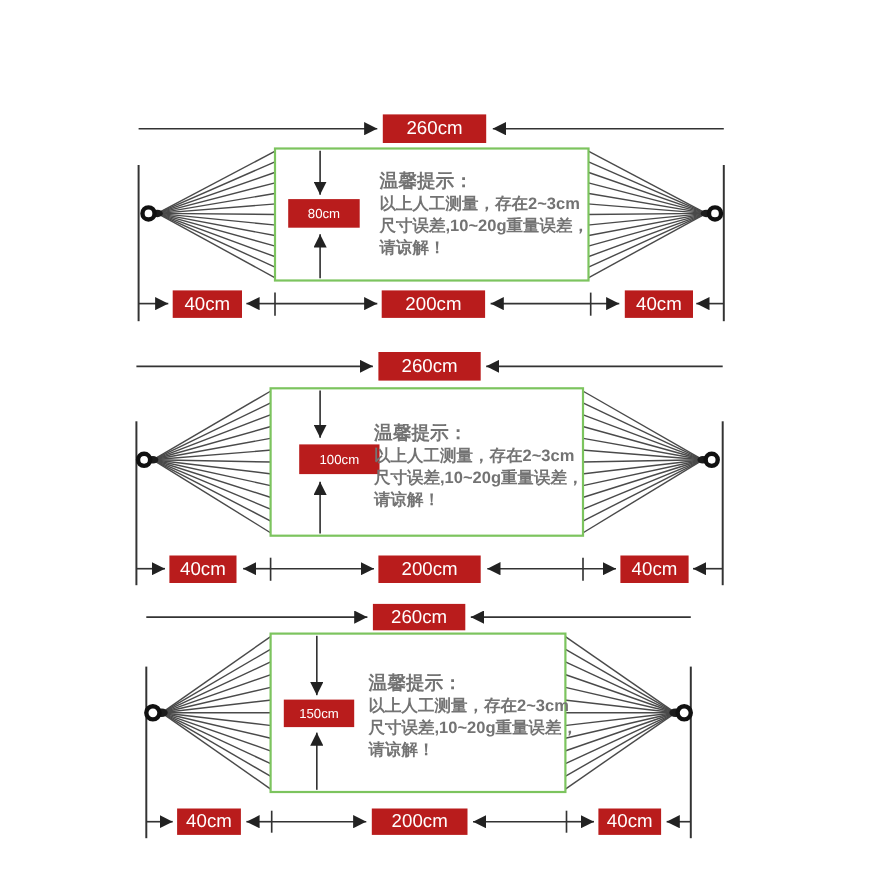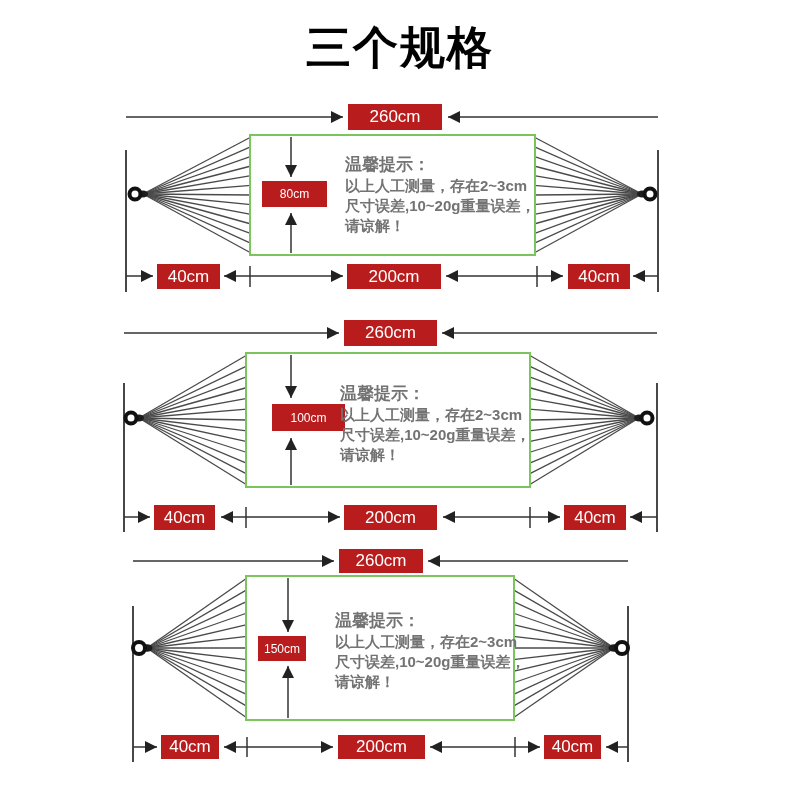--- a/index.html
+++ b/index.html
@@ -21,21 +21,20 @@
   .bound{stroke:#333;stroke-width:1.8;}
   .bed{fill:#ffffff;stroke:#7cc45e;stroke-width:2;}
   .ring{fill:#fff;stroke:#111;stroke-width:4;}
   .knot{fill:#1c1c1c;}
 </style>
 </head>
 <body>
 
 <div class="page">
 
-  <div class="title">三个规格</div>
 
   <svg width="800" height="800" viewBox="0 0 800 800">
     <defs>
       <marker id="ah" viewBox="0 0 8 8" refX="8" refY="4" markerWidth="8" markerHeight="8" orient="auto">
         <path d="M0,0 L8,4 L0,8 Z" fill="#222"></path>
       </marker>
     </defs>
 
     <g>
 
@@ -237,21 +236,21 @@
     <div class="wh">温馨提示：</div>
     <div class="wl">以上人工测量，存在2~3cm</div>
     <div class="wl">尺寸误差,10~20g重量误差，</div>
     <div class="wl">请谅解！</div>
   </div>
   <div class="badge" style="left:154px;top:505px;width:61px;height:25px">40cm</div>
   <div class="badge" style="left:344px;top:505px;width:93px;height:25px">200cm</div>
   <div class="badge" style="left:564px;top:505px;width:62px;height:25px">40cm</div>
 
   <div class="badge" style="left:339px;top:549px;width:84px;height:24px">260cm</div>
-  <div class="badge h" style="left:258px;top:636px;width:48px;height:25px">150cm</div>
+  <div class="badge h" style="left:258px;top:636px;width:64px;height:25px">150cm</div>
   <div class="warning" style="left:335px;top:611px">
     <div class="wh">温馨提示：</div>
     <div class="wl">以上人工测量，存在2~3cm</div>
     <div class="wl">尺寸误差,10~20g重量误差，</div>
     <div class="wl">请谅解！</div>
   </div>
   <div class="badge" style="left:161px;top:735px;width:58px;height:24px">40cm</div>
   <div class="badge" style="left:338px;top:735px;width:87px;height:24px">200cm</div>
   <div class="badge" style="left:544px;top:735px;width:57px;height:24px">40cm</div>
 

